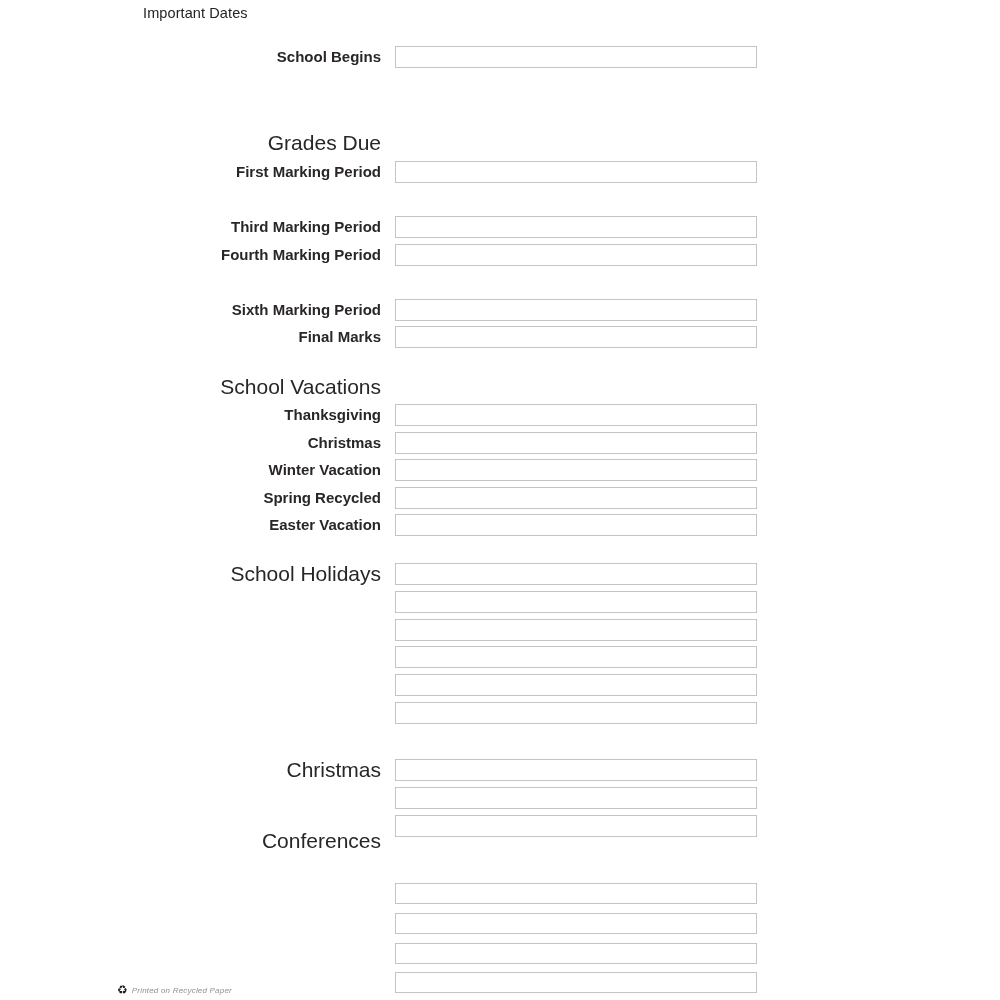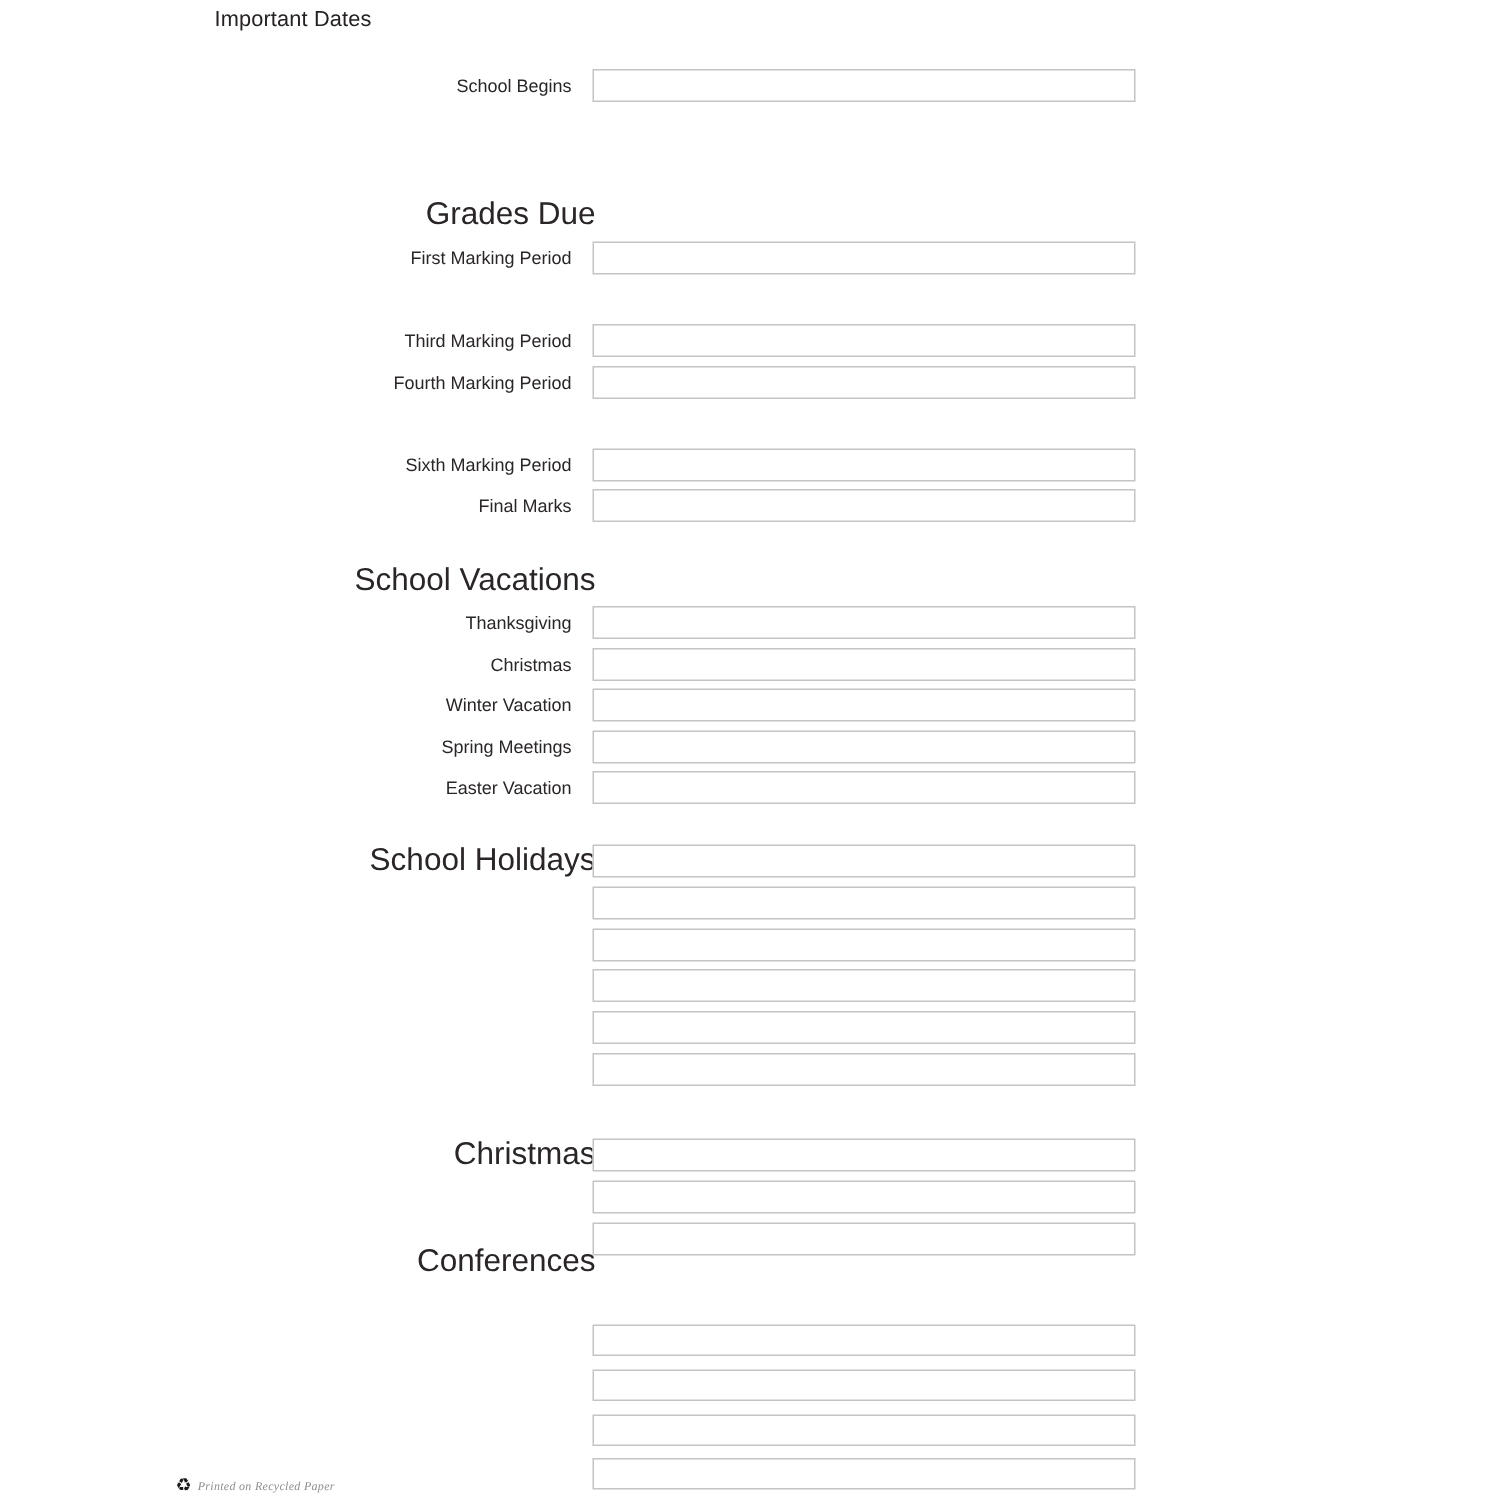--- a/index.html
+++ b/index.html
@@ -24,40 +24,40 @@
   .section-heading {
     position:absolute;
     left:0;
     width:381px;
     text-align:right;
     font-size:21px;
     font-weight:400;
     color:#2a2627;
     line-height:24px;
     white-space:nowrap;
-    margin-left:16px;
   }
   .section-heading.inline-with-row { line-height:22px; }
 
   .row {
     position:absolute;
     left:0;
     width:757px;
     height:22px;
   }
   .row.h21 { height:21px; }
 
   .field-label {
     position:absolute;
     top:0; right:376px;
     height:100%;
     line-height:22px;
     white-space:nowrap;
-    font-size:12px;
+    font-size:15px;
     color:#2a2627;
+    font-weight:bold;
   }
 
   .field-input {
     position:absolute;
     top:0; left:395px;
     width:362px;
     height:100%;
     border:1px solid #c4c4c4;
     background:#ffffff;
     padding:0 6px;
@@ -75,21 +75,21 @@
     align-items:center;
     gap:4px;
   }
   .recycle-icon {
     font-family:"DejaVu Sans", sans-serif;
     font-size:12px;
     line-height:12px;
     color:#1c1c1c;
   }
   .footer-text {
-    font-family:Liberation Serif, serif;
+    font-family:Liberation Sans, sans-serif;
     font-style:italic;
     font-size:8px;
     color:#8f8f8f;
     letter-spacing:.2px;
   }
 </style>
 </head>
 <body>
 
 <div class="page">
@@ -130,21 +130,21 @@
   </div>
   <div class="row" style="top:432px">
     <span class="field-label">Christmas</span>
     <input class="field-input" type="text" value="" style="">
   </div>
   <div class="row" style="top:459px">
     <span class="field-label">Winter Vacation</span>
     <input class="field-input" type="text" value="" style="">
   </div>
   <div class="row" style="top:487px">
-    <span class="field-label">Spring Meetings</span>
+    <span class="field-label">Spring Recycled</span>
     <input class="field-input" type="text" value="" style="">
   </div>
   <div class="row" style="top:514px">
     <span class="field-label">Easter Vacation</span>
     <input class="field-input" type="text" value="" style="">
   </div>
 
   <div class="section-heading inline-with-row" style="top:563px">School Holidays</div>
   <div class="row" style="top:563px">
     <input class="field-input" type="text" value="" style="">

